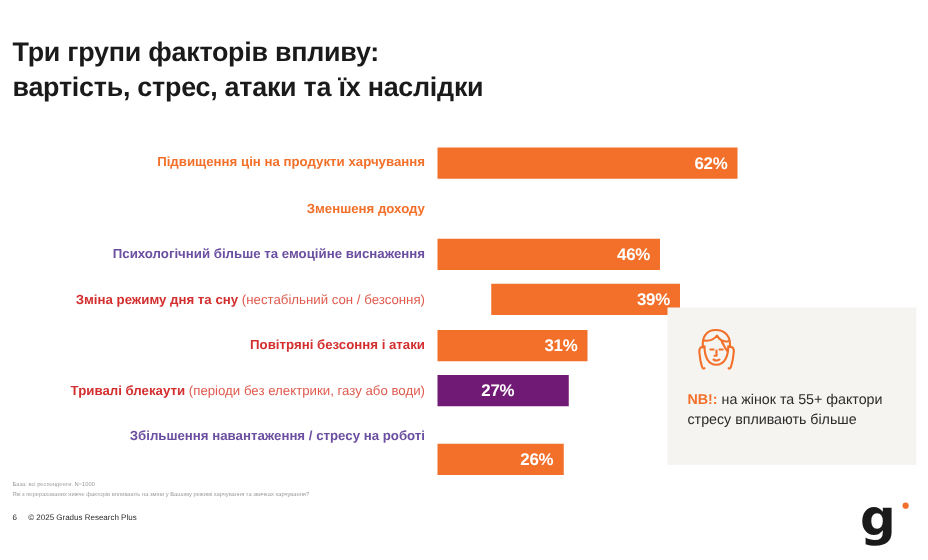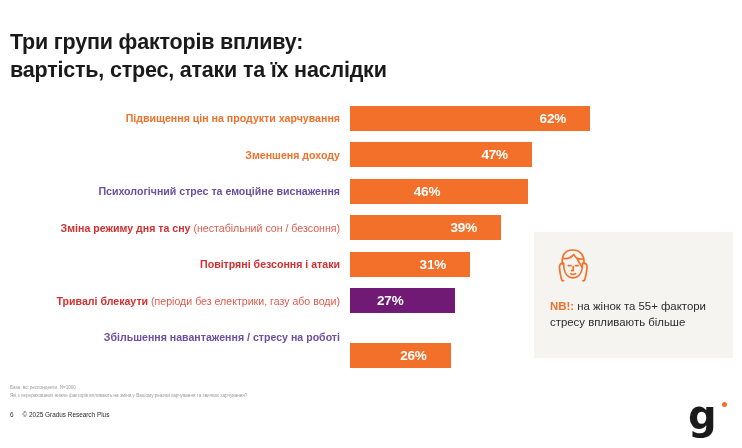--- a/index.html
+++ b/index.html
@@ -24,21 +24,21 @@
     font-weight: bold;
     color: #1a1a1a;
     line-height: 1.32;
     letter-spacing: -0.2px;
   }
   #title .tline { display: block; white-space: nowrap; }
 
   
   #chart {
     position: absolute;
-    left: 0; top: 100px;
+    left: 0; top: 112px;
     width: 742px; height: 262px;
   }
   .row {
     position: relative;
     height: 36.5px;
     display: flex;
     align-items: center;
   }
   .row-label {
     width: 350px;
@@ -58,33 +58,33 @@
     display: flex;
     align-items: center;
     flex: 1;
   }
   .bar {
     height: 25px;
     background: #F2702A;
     display: flex;
     align-items: center;
     justify-content: flex-end;
-    padding-right: 24px;
+    padding-right: 8px;
   }
   .bar-value {
     color: #ffffff;
     font-size: 13.5px;
     font-weight: bold;
     letter-spacing: -0.2px;
   }
 
   
   #nb-box {
     position: absolute;
-    left: 534px; top: 232px;
+    left: 534px; top: 246px;
     width: 199px; height: 126px;
     background: #F6F4F0;
     padding: 14px 16px 10px 16px;
   }
   #nb-icon { width: 46px; height: 44px; display: block; margin-bottom: 9px; }
   #nb-text {
     font-size: 11.4px;
     color: #2b2b2b;
     line-height: 1.38;
   }
@@ -148,38 +148,33 @@
       <div class="row">
         <div class="row-label" style="color: rgb(242, 112, 42);"><span>Підвищення цін на продукти харчування</span></div>
         <div class="bar-wrap">
           <div class="bar" style="background: rgb(242, 112, 42); width: 240px;">
             <span class="bar-value">62%</span>
           </div>
         </div>
       </div>
       <div class="row">
         <div class="row-label" style="color: rgb(242, 112, 42);"><span>Зменшеня доходу</span></div>
-        <div class="bar-wrap">
-          <div class="bar" style="background: rgb(242, 112, 42); width: 181.935px;">
-            <span class="bar-value">47%</span>
-          </div>
-        </div>
-      </div>
-      <div class="row">
-        <div class="row-label" style="color: rgb(107, 79, 160);"><span>Психологічний стрес та емоційне виснаження</span></div>
-        <div class="bar-wrap">
-          <div class="bar" style="background: rgb(242, 112, 42); width: 178.065px; justify-content: center;">
+      </div>
+      <div class="row">
+        <div class="row-label" style="color: rgb(107, 79, 160);"><span>Психологічний більше та емоційне виснаження</span></div>
+        <div class="bar-wrap">
+          <div class="bar" style="background: rgb(242, 112, 42); width: 178.065px;">
             <span class="bar-value">46%</span>
           </div>
         </div>
       </div>
       <div class="row">
         <div class="row-label" style="color: rgb(211, 47, 47);"><span>Зміна режиму дня та сну</span><span class="paren" style="color: rgb(224, 90, 78);"> (нестабільний сон / безсоння)</span></div>
         <div class="bar-wrap">
-          <div class="bar" style="background: rgb(242, 112, 42); width: 150.968px;">
+          <div class="bar" style="background: rgb(242, 112, 42); width: 150.968px; margin-left: 43px;">
             <span class="bar-value">39%</span>
           </div>
         </div>
       </div>
       <div class="row">
         <div class="row-label" style="color: rgb(211, 47, 47);"><span>Повітряні безсоння і атаки</span></div>
         <div class="bar-wrap">
           <div class="bar" style="background: rgb(242, 112, 42); width: 120px;">
             <span class="bar-value">31%</span>
           </div>

